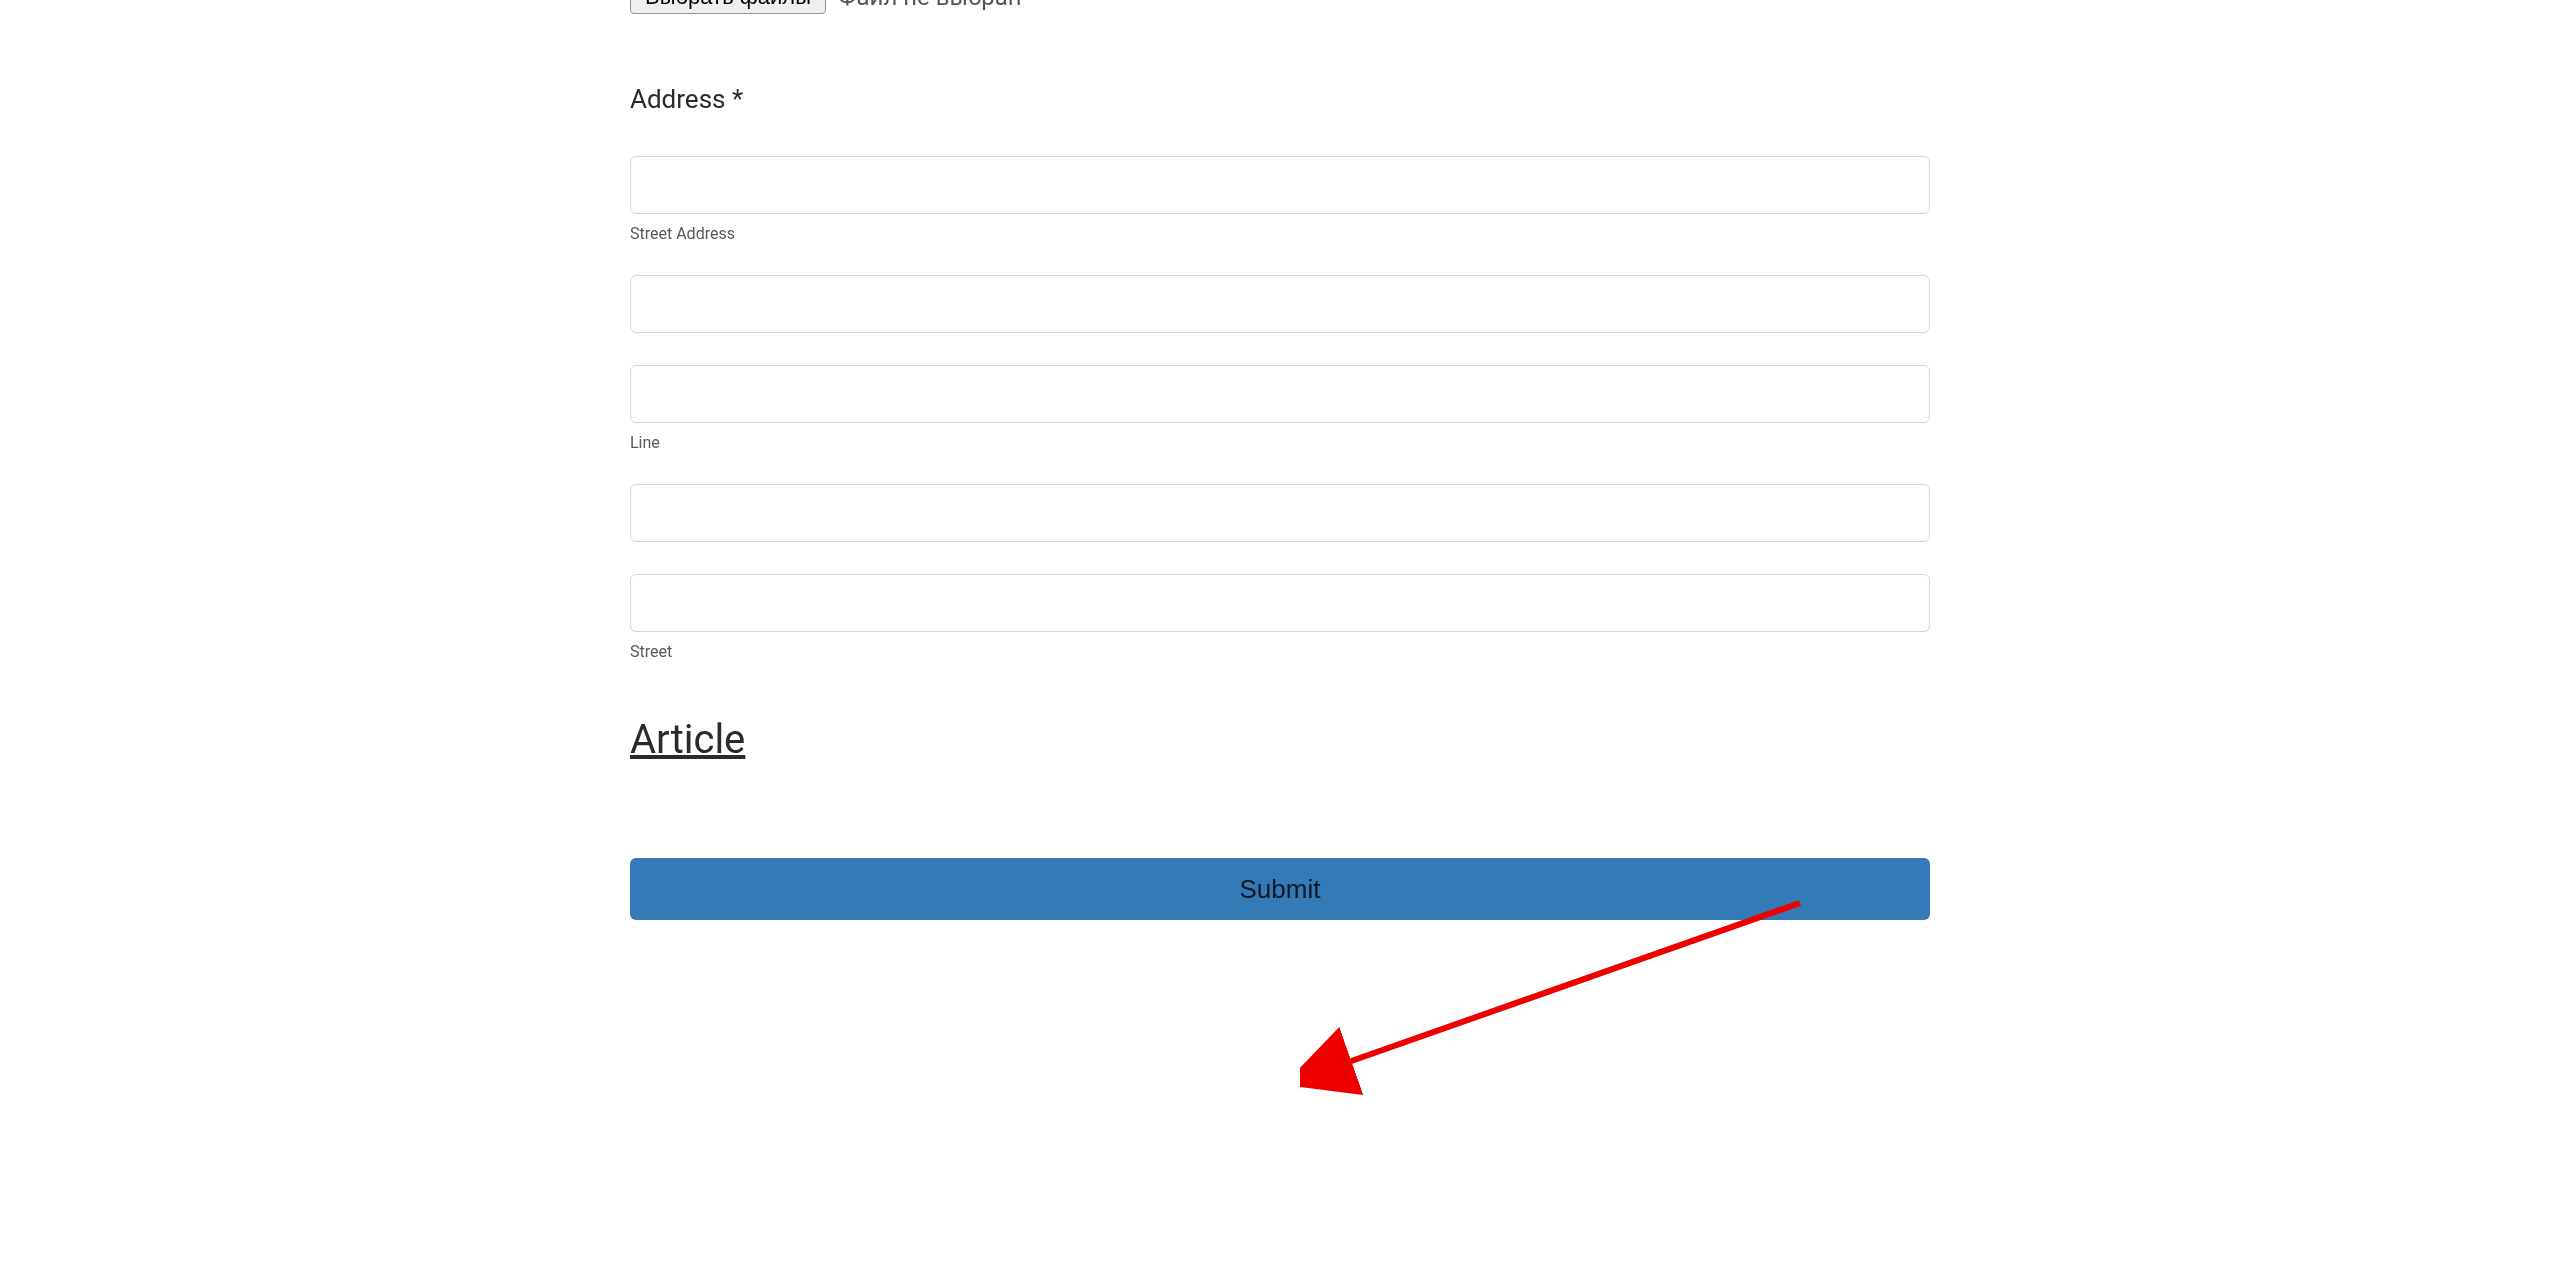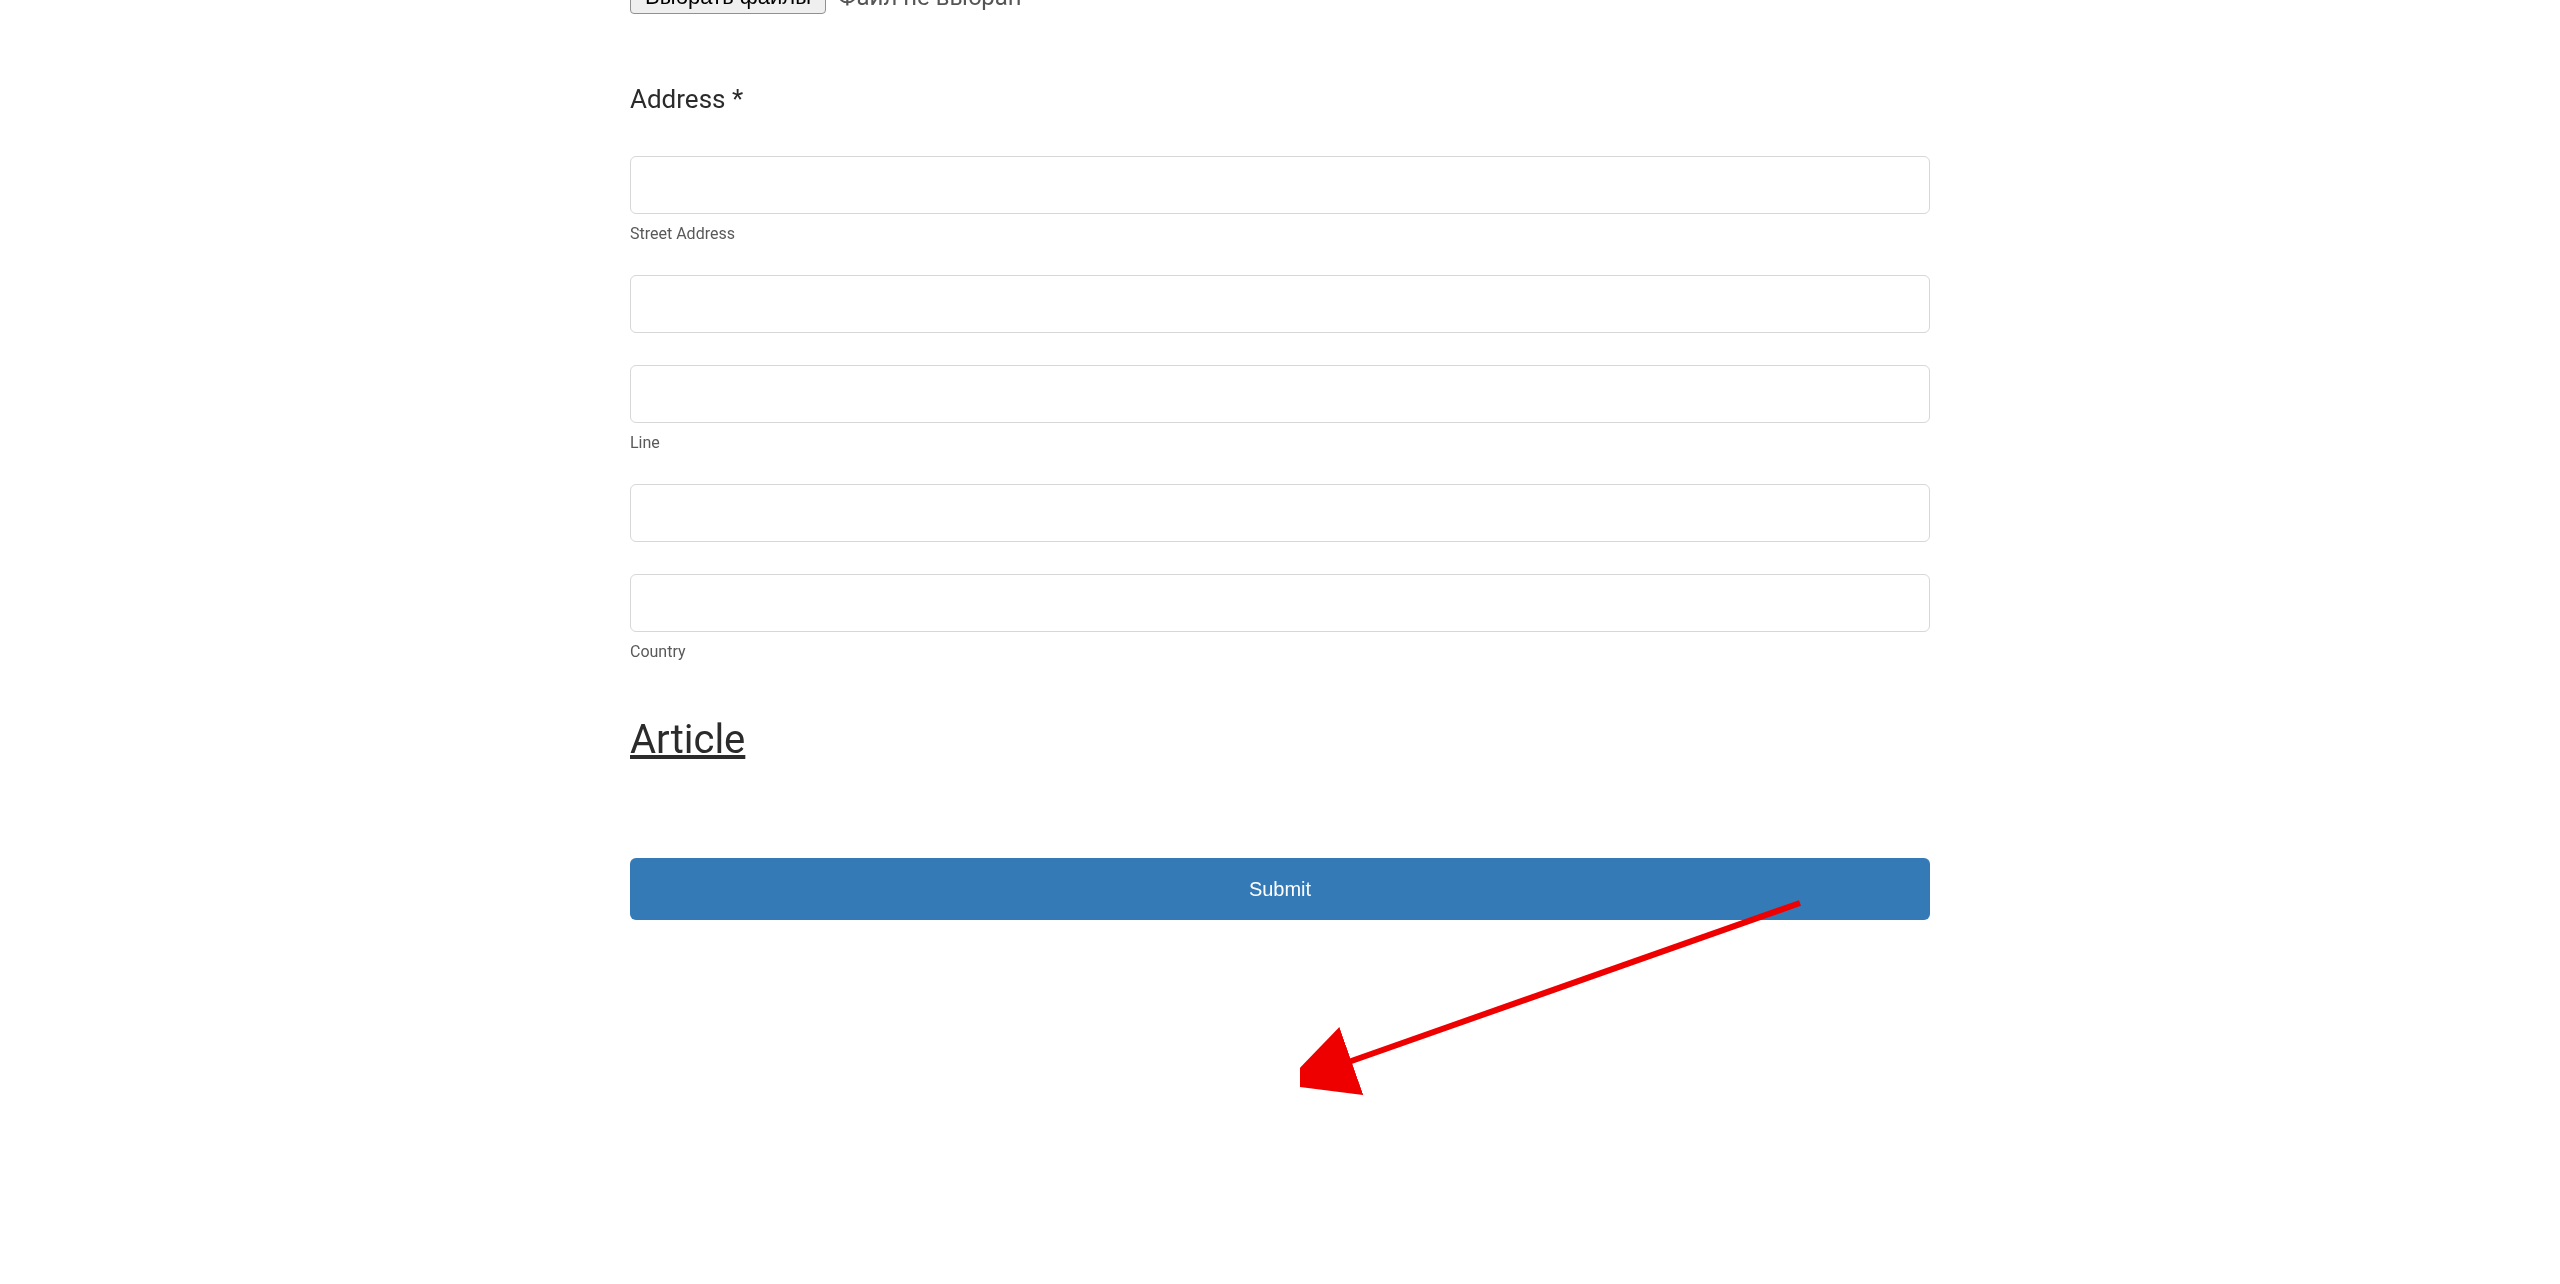--- a/index.html
+++ b/index.html
@@ -70,24 +70,24 @@
       font-weight: 400;
       color: #2b2b2b;
       margin-top: 55px;
       margin-bottom: 95px;
       text-decoration: underline;
     }
     .submit-button {
       width: 100%;
       height: 62px;
       background: #337ab7;
-      color: #ffffff;
+      color: #0f172a;
       border: none;
       border-radius: 6px;
-      font-size: 20px;
+      font-size: 26px;
       font-weight: 400;
       cursor: pointer;
     }
     .arrow-annotation {
       position: absolute;
       left: 1300px;
       top: 893px;
       pointer-events: none;
     }
   </style>
@@ -117,21 +117,21 @@
     <span class="sub-label">Line</span>
   </div>
 
   <div class="field-group">
     <input type="text" class="text-input" value="" style="">
   </div>
 
 
   <div class="field-group">
     <input type="text" class="text-input" value="" style="">
-    <span class="sub-label">Country</span>
+    <span class="sub-label">Street</span>
   </div>
 
   <div class="article-heading">Article</div>
 
   <button class="submit-button">Submit</button>
 
 </div>
 
 <svg class="arrow-annotation" width="520" height="220" viewBox="0 0 520 220">
   <defs>

